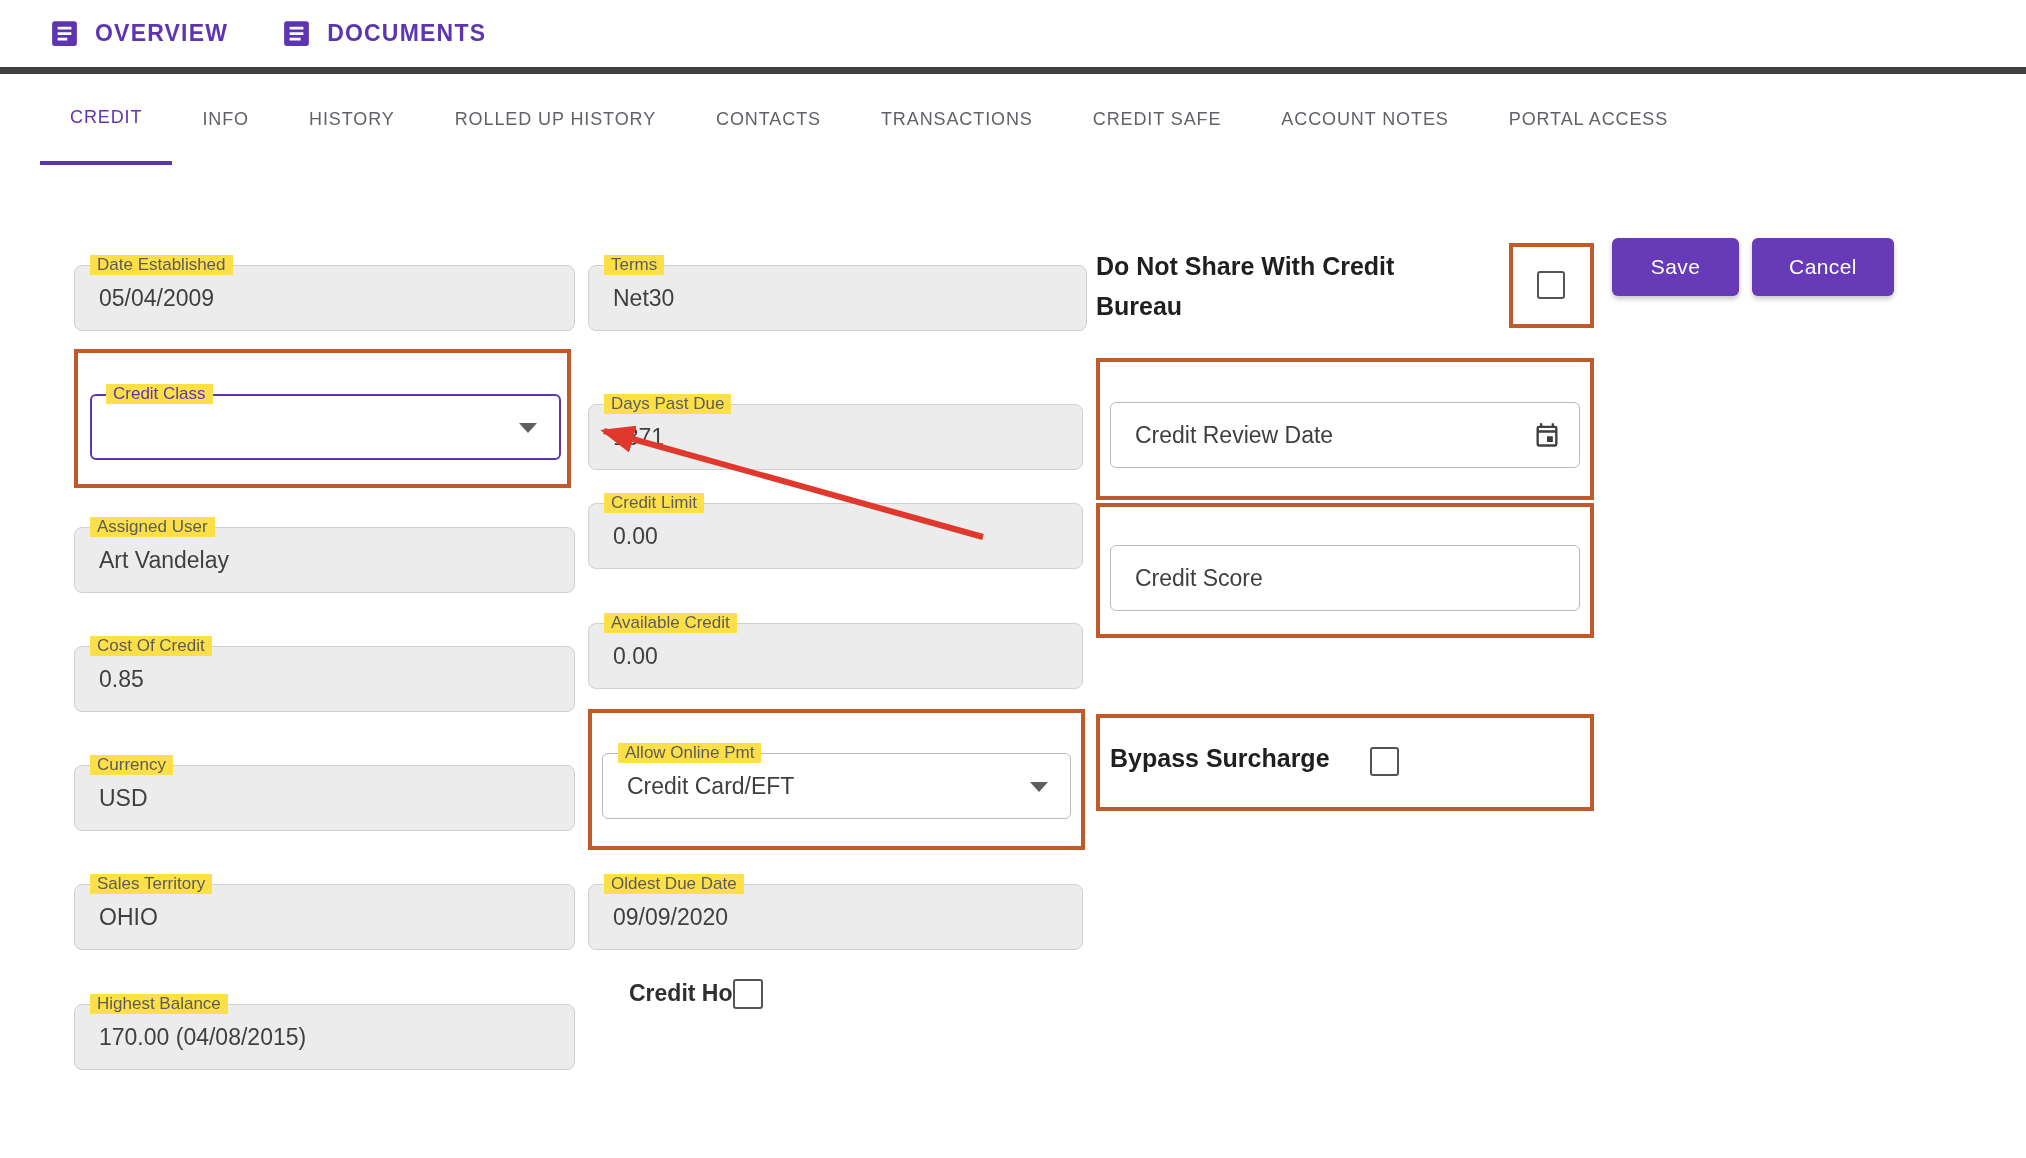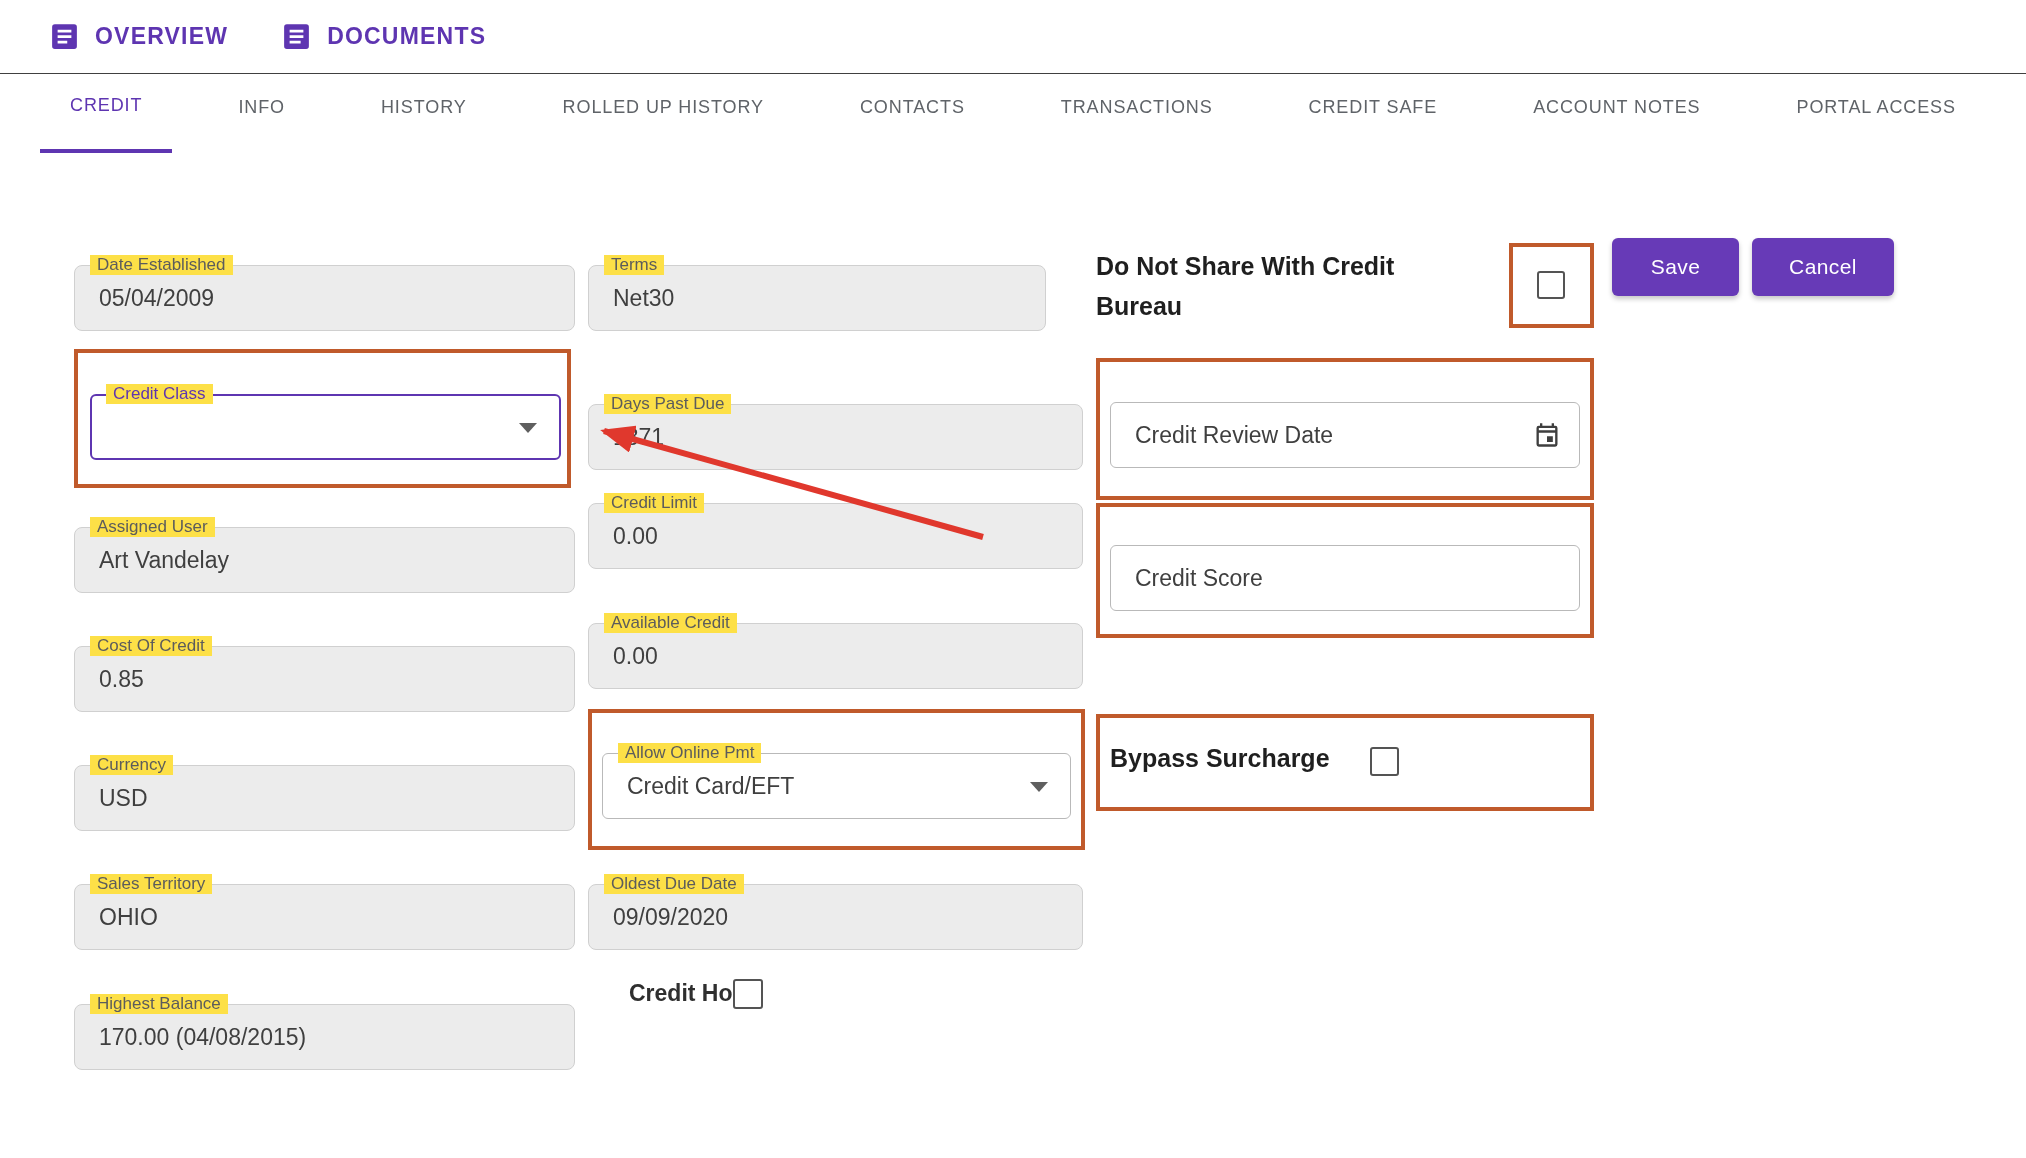--- a/index.html
+++ b/index.html
@@ -3,28 +3,28 @@
 <meta charset="utf-8">
 <style>
   * { box-sizing: border-box; }
   html, body { margin: 0; padding: 0; background: #ffffff; }
   body { font-family: "Liberation Sans", sans-serif; }
   .page { position: relative; width: 2026px; height: 1158px; background: #fff; overflow: hidden; }
 
   
   .topnav { position: absolute; top: 0; left: 0; width: 100%; height: 74px;
             display: flex; align-items: center; padding-left: 48px;
-            border-bottom: 1px solid #404040; }
+            border-bottom: 7px solid #404040; }
   .nav-link { display: flex; align-items: center; gap: 14px; margin-right: 52px;
               color: #5e35b1; font-size: 23px; font-weight: 700; letter-spacing: 1.2px; cursor: pointer; }
   .nav-icon { display: flex; align-items: center; }
 
   
-  .tabbar { position: absolute; top: 62px; left: 0; width: 100%; height: 91px;
-            display: flex; justify-content: space-between; padding: 0 40px; }
+  .tabbar { position: absolute; top: 74px; left: 0; width: 100%; height: 91px;
+            display: flex; padding: 0 40px; }
   .tab { display: flex; align-items: center; justify-content: center; padding: 0 30px;
          font-size: 18px; font-weight: 500; letter-spacing: 0.9px; color: #5f6368; cursor: pointer; }
   .tab.active { color: #5e35b1; border-bottom: 4px solid #5e35b1; }
 
   
   .field { position: absolute; }
   .flabel { position: absolute; top: -10px; left: 16px; z-index: 2;
             background: #fde047; padding: 0 7px; font-size: 17px; color: #5c5c5c; white-space: nowrap; }
   .finput { position: relative; width: 100%; height: 66px; border-radius: 8px;
             display: flex; align-items: center; padding: 0 24px; }
@@ -41,21 +41,21 @@
   .f-credit-class { left: 90px; top: 394px; width: 471px; }
   .f-credit-class .finput { background: #fff; border: 2px solid #5e35b1; border-radius: 6px; }
   .f-credit-class .flabel { color: #5e35b1; }
   .f-assigned   { left: 74px;  top: 527px;  width: 501px; }
   .f-cost       { left: 74px;  top: 646px;  width: 501px; }
   .f-currency   { left: 74px;  top: 765px;  width: 501px; }
   .f-territory  { left: 74px;  top: 884px;  width: 501px; }
   .f-highest    { left: 74px;  top: 1004px; width: 501px; }
 
   
-  .f-terms   { left: 588px; top: 265px; width: 458px; border-radius: 19px; }
+  .f-terms   { left: 588px; top: 265px; width: 499px; border-radius: 19px; }
   .f-dpd     { left: 588px; top: 404px; width: 495px; }
   .f-limit   { left: 588px; top: 503px; width: 495px; }
   .f-avail   { left: 588px; top: 623px; width: 495px; }
   .f-online  { left: 602px; top: 753px; width: 469px; }
   .f-oldest  { left: 588px; top: 884px; width: 495px; }
 
   
   .f-review  { left: 1110px; top: 402px; width: 470px; }
   .f-score   { left: 1110px; top: 545px; width: 470px; }
 

